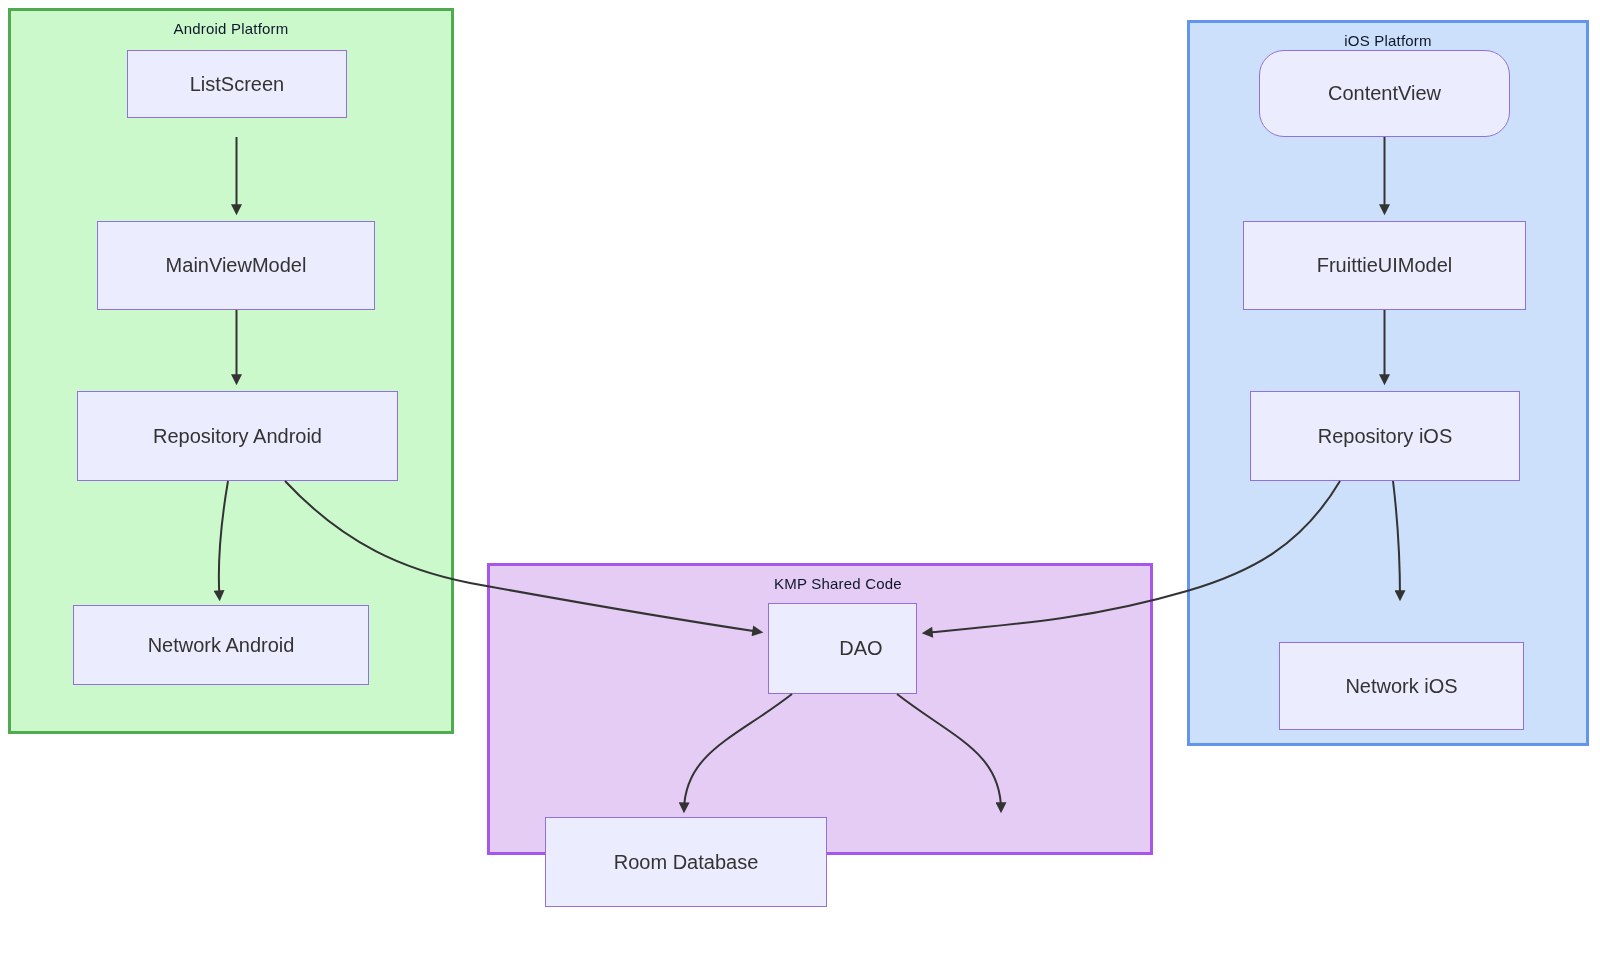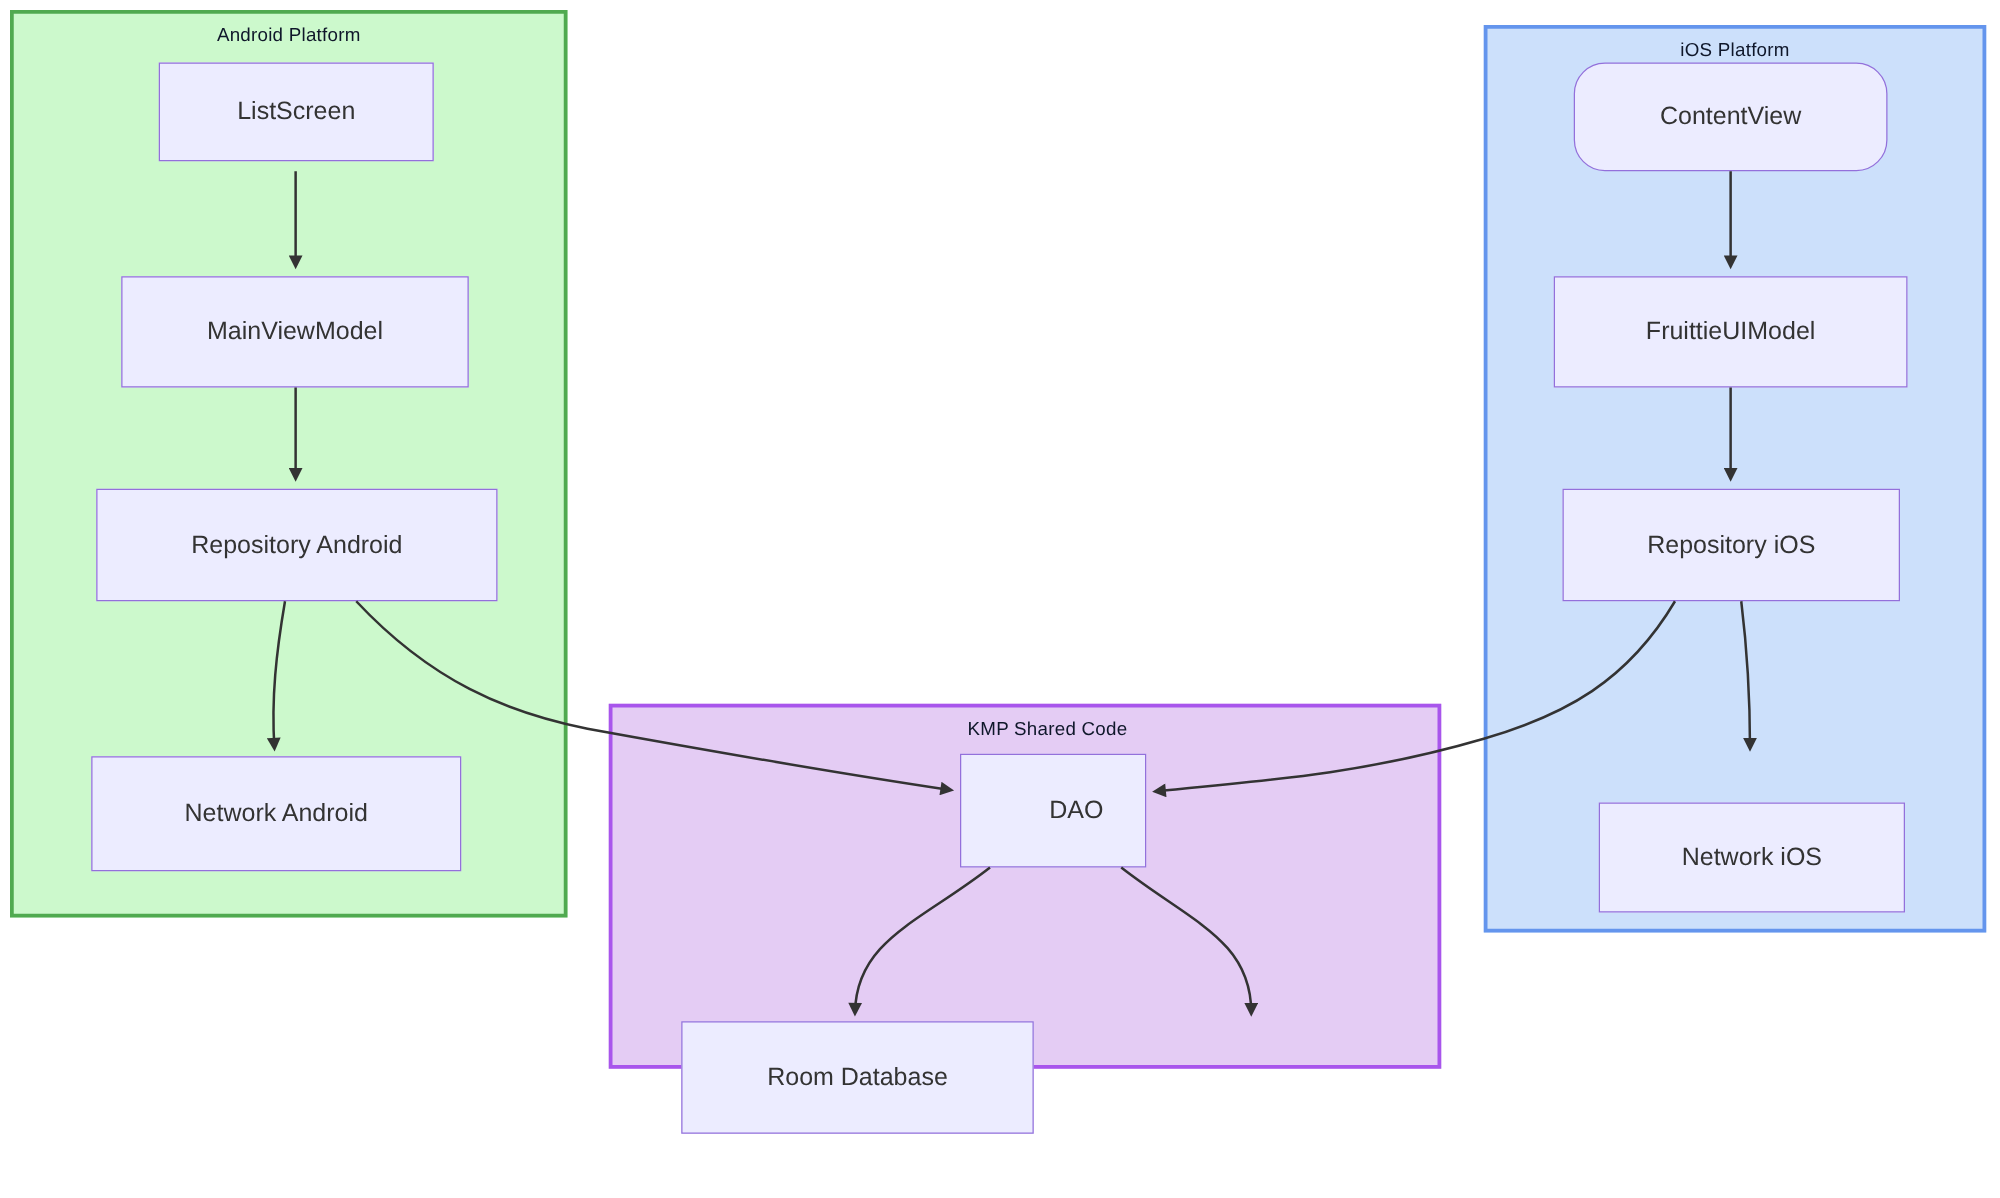--- a/index.html
+++ b/index.html
@@ -32,24 +32,24 @@
     box-sizing: border-box;
     background: #ececff;
     border: 1.5px solid #9370db;
     display: flex;
     align-items: center;
     justify-content: center;
     font-size: 20px;
     color: #333333;
     white-space: nowrap;
   }
-  .n-listscreen      { left: 127px;  top: 50px;  width: 220px; height: 79px; }
+  .n-listscreen      { left: 127px;  top: 50px;  width: 220px; height: 68px; }
   .n-mainviewmodel   { left: 97px;   top: 221px; width: 278px; height: 89px; }
   .n-repo-android    { left: 77px;   top: 391px; width: 321px; height: 90px; }
-  .n-network-android { left: 73px;   top: 605px; width: 296px; height: 92px; }
+  .n-network-android { left: 73px;   top: 605px; width: 296px; height: 80px; }
   .n-contentview     { left: 1259px; top: 50px;  width: 251px; height: 87px; border-radius: 25px; }
   .n-fruittieuimodel { left: 1243px; top: 221px; width: 283px; height: 89px; }
   .n-repo-ios        { left: 1250px; top: 391px; width: 270px; height: 90px; }
   .n-network-ios     { left: 1279px; top: 642px; width: 245px; height: 88px; }
   .n-dao             { left: 768px;  top: 603px; width: 149px; height: 91px; padding-left: 37px; }
   .n-room-database   { left: 545px;  top: 817px; width: 282px; height: 90px; }
   .n-entities        { left: 907px;  top: 817px; width: 190px; height: 90px; }
   .edges {
     position: absolute;
     left: 0; top: 0;

